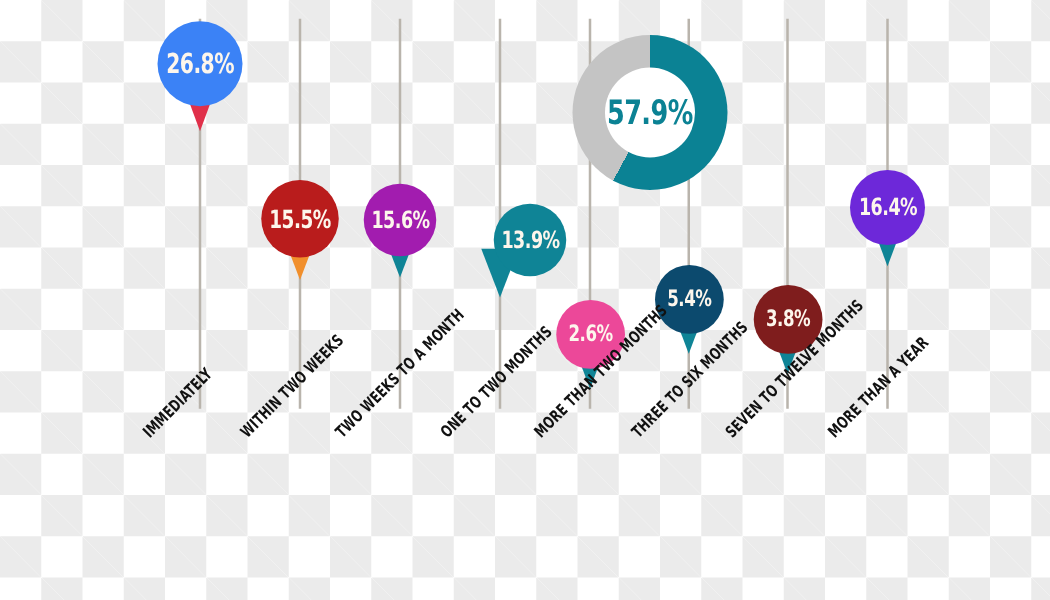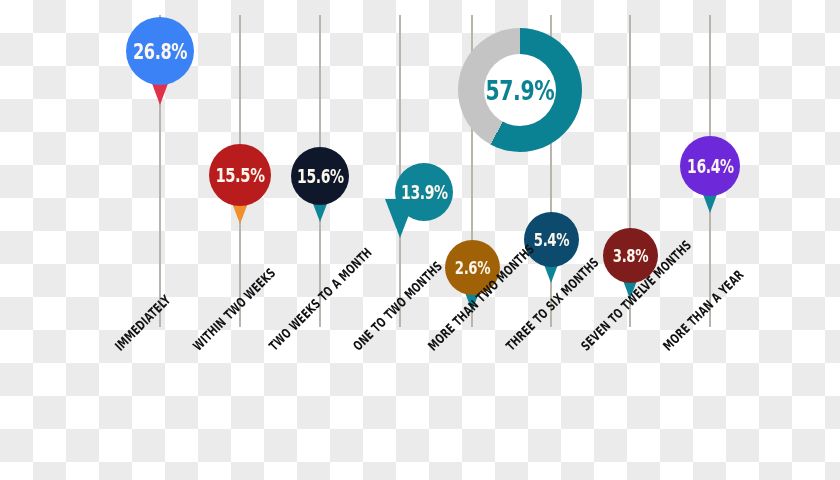--- a/index.html
+++ b/index.html
@@ -83,33 +83,33 @@
         </div>
       </div>
       <div class="pin" style="left: 209px; top: 144px; width: 62px; height: 62px;">
         <div class="tail" style="top: 38.44px; border-left-width: 16.12px; border-right-width: 16.12px; border-top-width: 42.16px; border-top-color: rgb(241, 143, 44);"></div>
         <div class="bulb" style="width: 62px; height: 62px; background: #b91c1c;">
           <span class="val" style="font-size: 20px;">15.5%</span>
         </div>
       </div>
       <div class="pin" style="left: 291px; top: 147px; width: 58px; height: 58px;">
         <div class="tail" style="top: 35.96px; border-left-width: 15.08px; border-right-width: 15.08px; border-top-width: 39.44px; border-top-color: rgb(15, 132, 150);"></div>
-        <div class="bulb" style="width: 58px; height: 58px; background: #0f172a;">
+        <div class="bulb" style="width: 58px; height: 58px; background: #a21caf;">
           <span class="val" style="font-size: 19px;">15.6%</span>
         </div>
       </div>
       <div class="pin" style="left: 371px; top: 163px; width: 58px; height: 58px;">
         <div class="tail" style="top: 35.96px; border-left-width: 15.08px; border-right-width: 15.08px; border-top-width: 39.44px; border-top-color: rgb(15, 132, 150);"></div>
         <div class="bulb" style="width: 58px; height: 58px; background: rgb(15, 132, 150); margin-left: 24px;">
           <span class="val" style="font-size: 19px;">13.9%</span>
         </div>
       </div>
       <div class="pin" style="left: 444.5px; top: 240px; width: 55px; height: 55px;">
         <div class="tail" style="top: 34.1px; border-left-width: 14.3px; border-right-width: 14.3px; border-top-width: 37.4px; border-top-color: rgb(15, 132, 150);"></div>
-        <div class="bulb" style="width: 55px; height: 55px; background: #a16207;">
+        <div class="bulb" style="width: 55px; height: 55px; background: #ec4899;">
           <span class="val" style="font-size: 18px;">2.6%</span>
         </div>
       </div>
       <div class="pin" style="left: 523.5px; top: 212px; width: 55px; height: 55px;">
         <div class="tail" style="top: 34.1px; border-left-width: 14.3px; border-right-width: 14.3px; border-top-width: 37.4px; border-top-color: rgb(15, 132, 150);"></div>
         <div class="bulb" style="width: 55px; height: 55px; background: #0c4a6e;">
           <span class="val" style="font-size: 18px;">5.4%</span>
         </div>
       </div>
       <div class="pin" style="left: 602.5px; top: 228px; width: 55px; height: 55px;">

